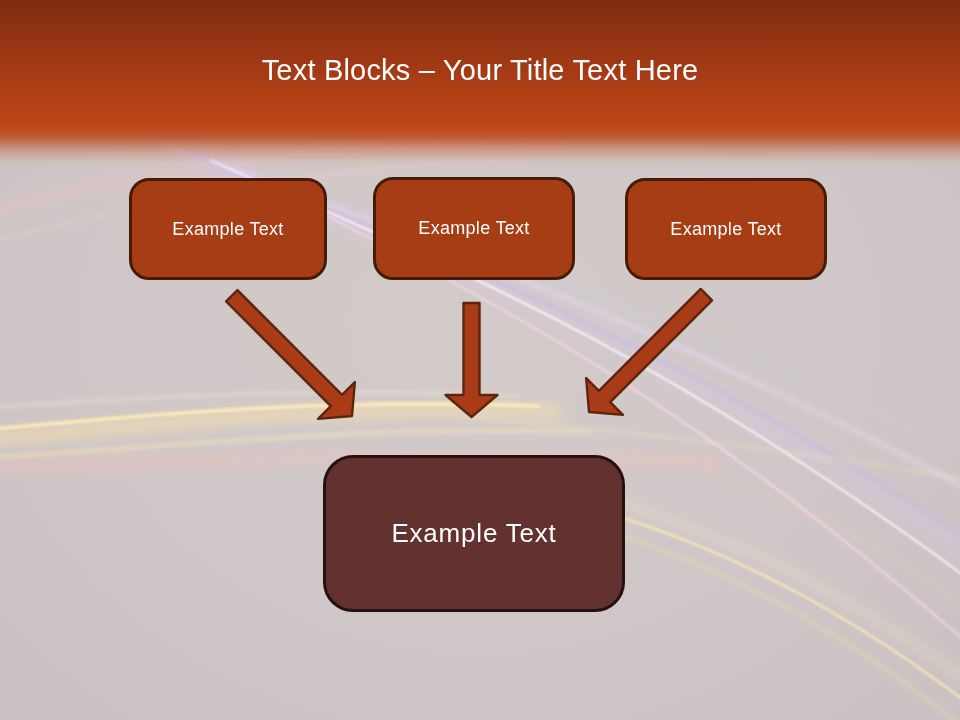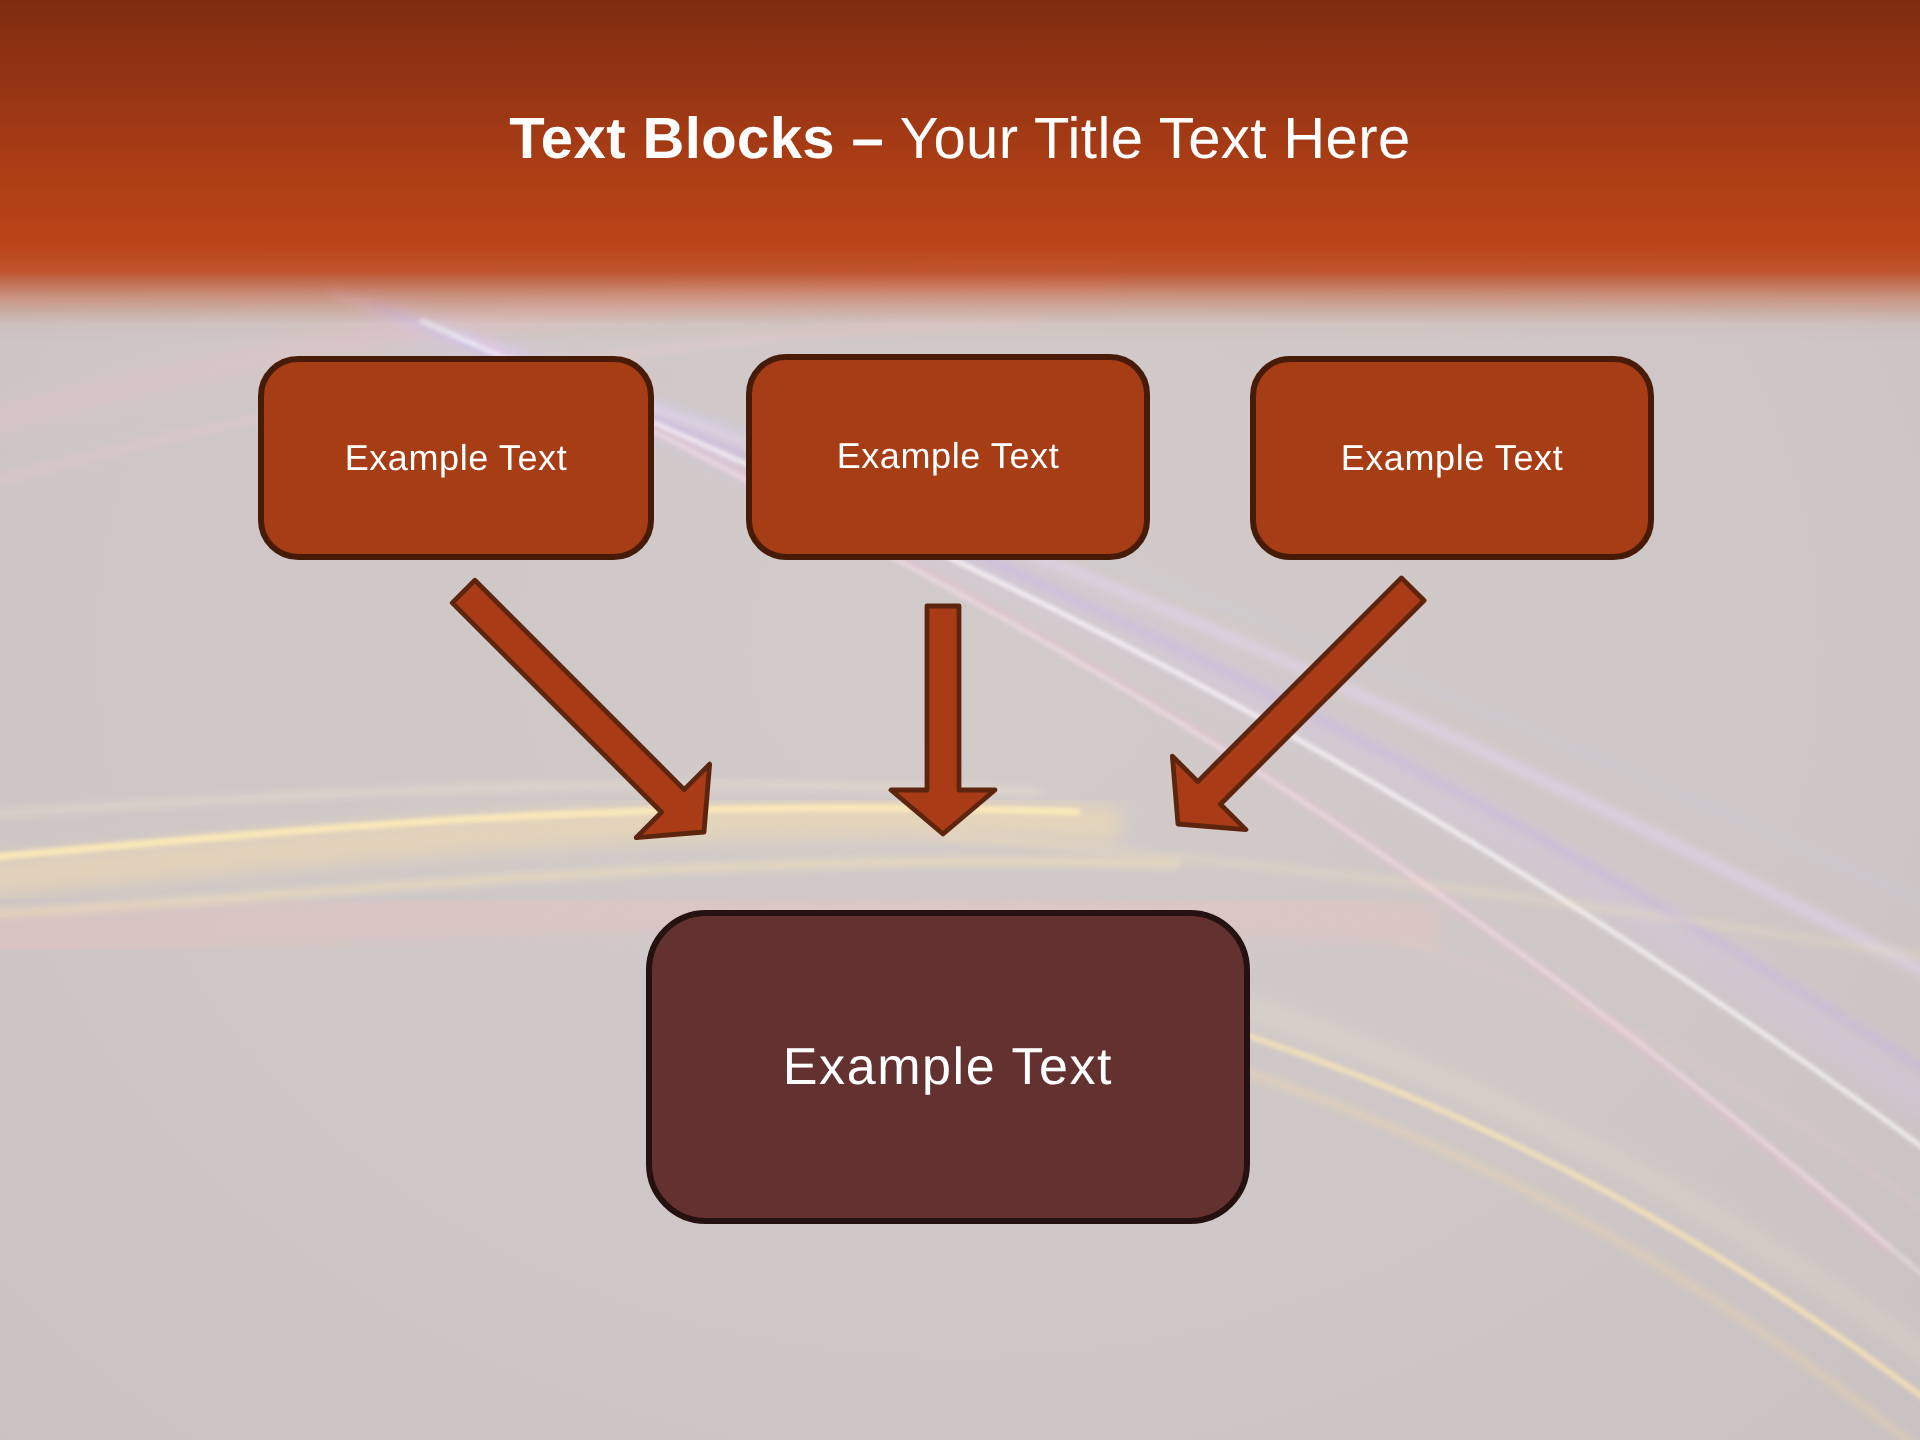--- a/index.html
+++ b/index.html
@@ -16,21 +16,21 @@
     background:linear-gradient(180deg,
       #7e2c10 0%, #913313 20%, #a53b15 42%, #b34115 60%,
       #bc4519 72%, rgba(188,69,25,0.88) 79%,
       rgba(197,96,60,0.45) 87%, rgba(205,160,135,0.14) 94%,
       rgba(207,199,199,0) 100%);
   }
   .slide-title{
     position:absolute;left:0;top:54px;width:100%;text-align:center;
     color:#ffffff;font-size:29px;letter-spacing:0.2px;white-space:pre;
   }
-  .slide-title .t-bold{font-weight:bold;}
+  .slide-title .t-bold{font-weight:normal;}
   
   #diagram{position:absolute;left:0;top:0;z-index:3;width:941px;height:720px;}
   .tbox{
     position:absolute;box-sizing:border-box;
     background:#a63d15;border:3px solid #461c08;border-radius:20px;
     display:flex;align-items:center;justify-content:center;
     color:#ffffff;font-size:18px;letter-spacing:0.3px;
   }
   .tbox.b1{left:129px;top:178px;width:198px;height:102px;}
   .tbox.b2{left:373px;top:177px;width:202px;height:103px;}

